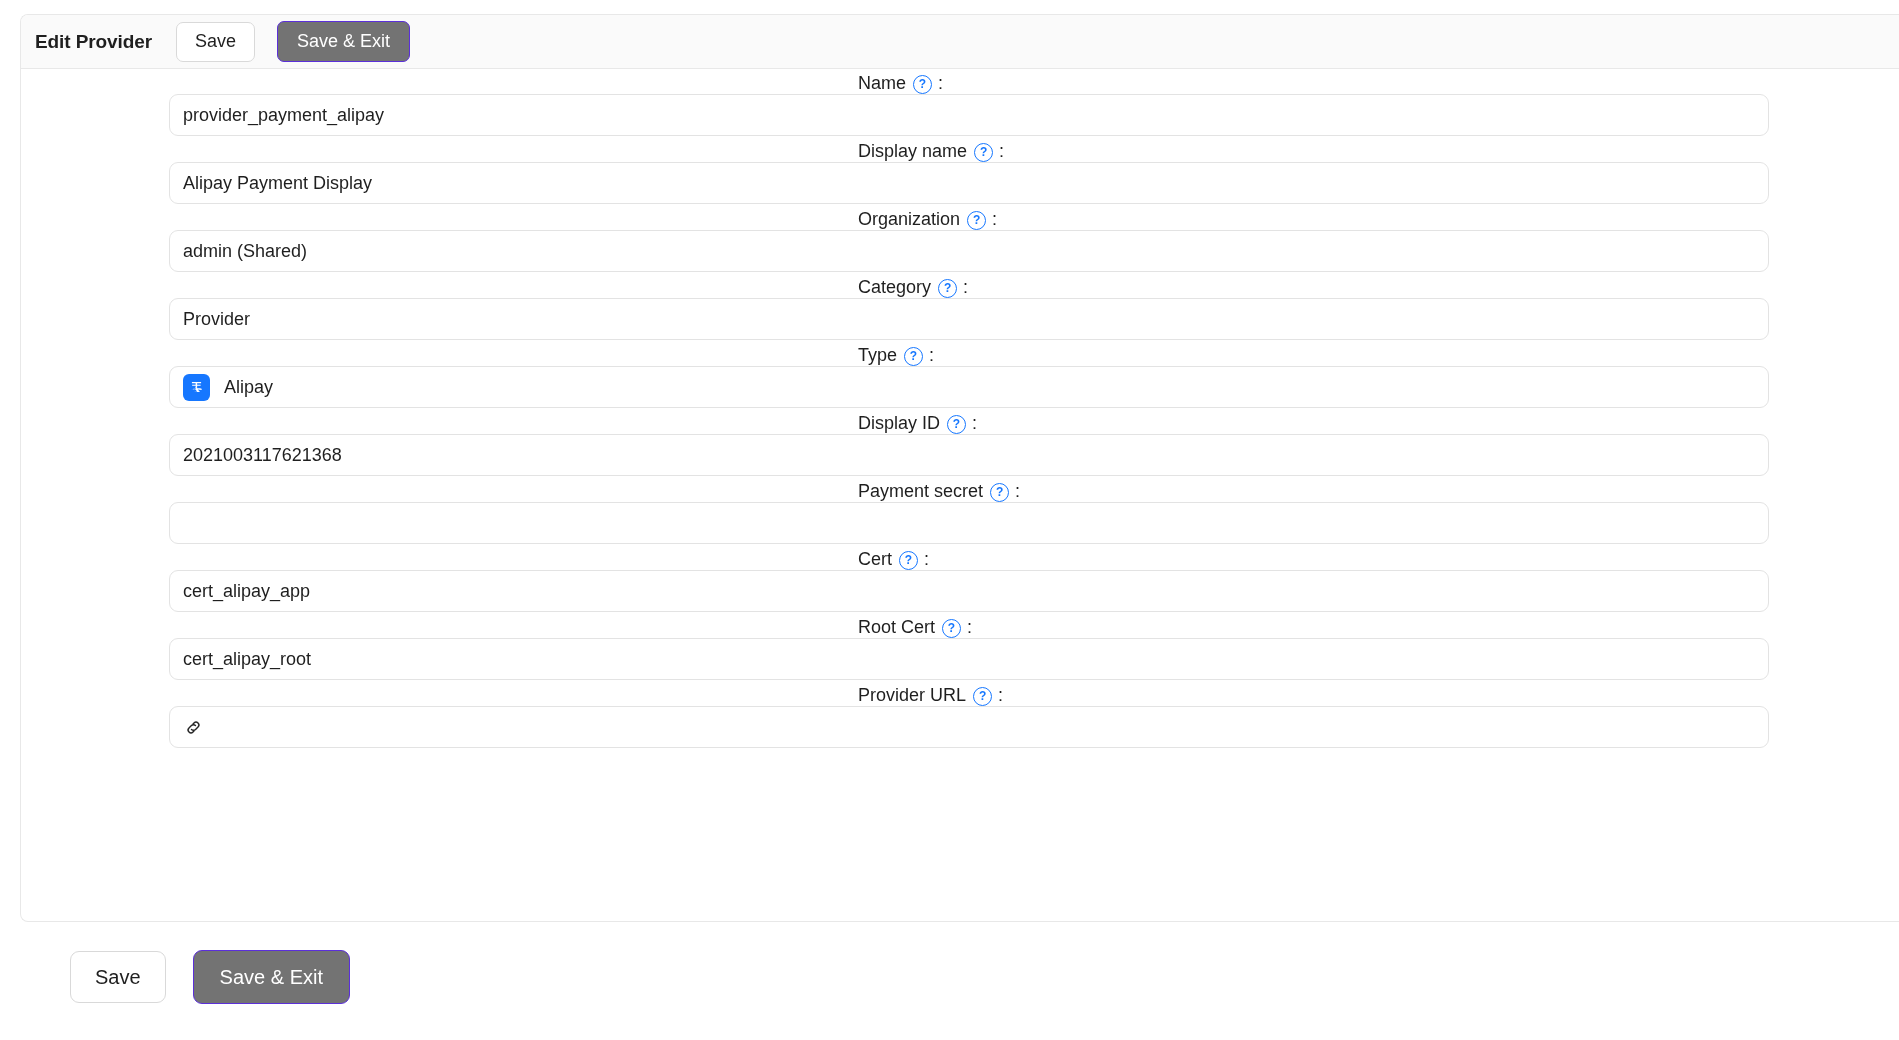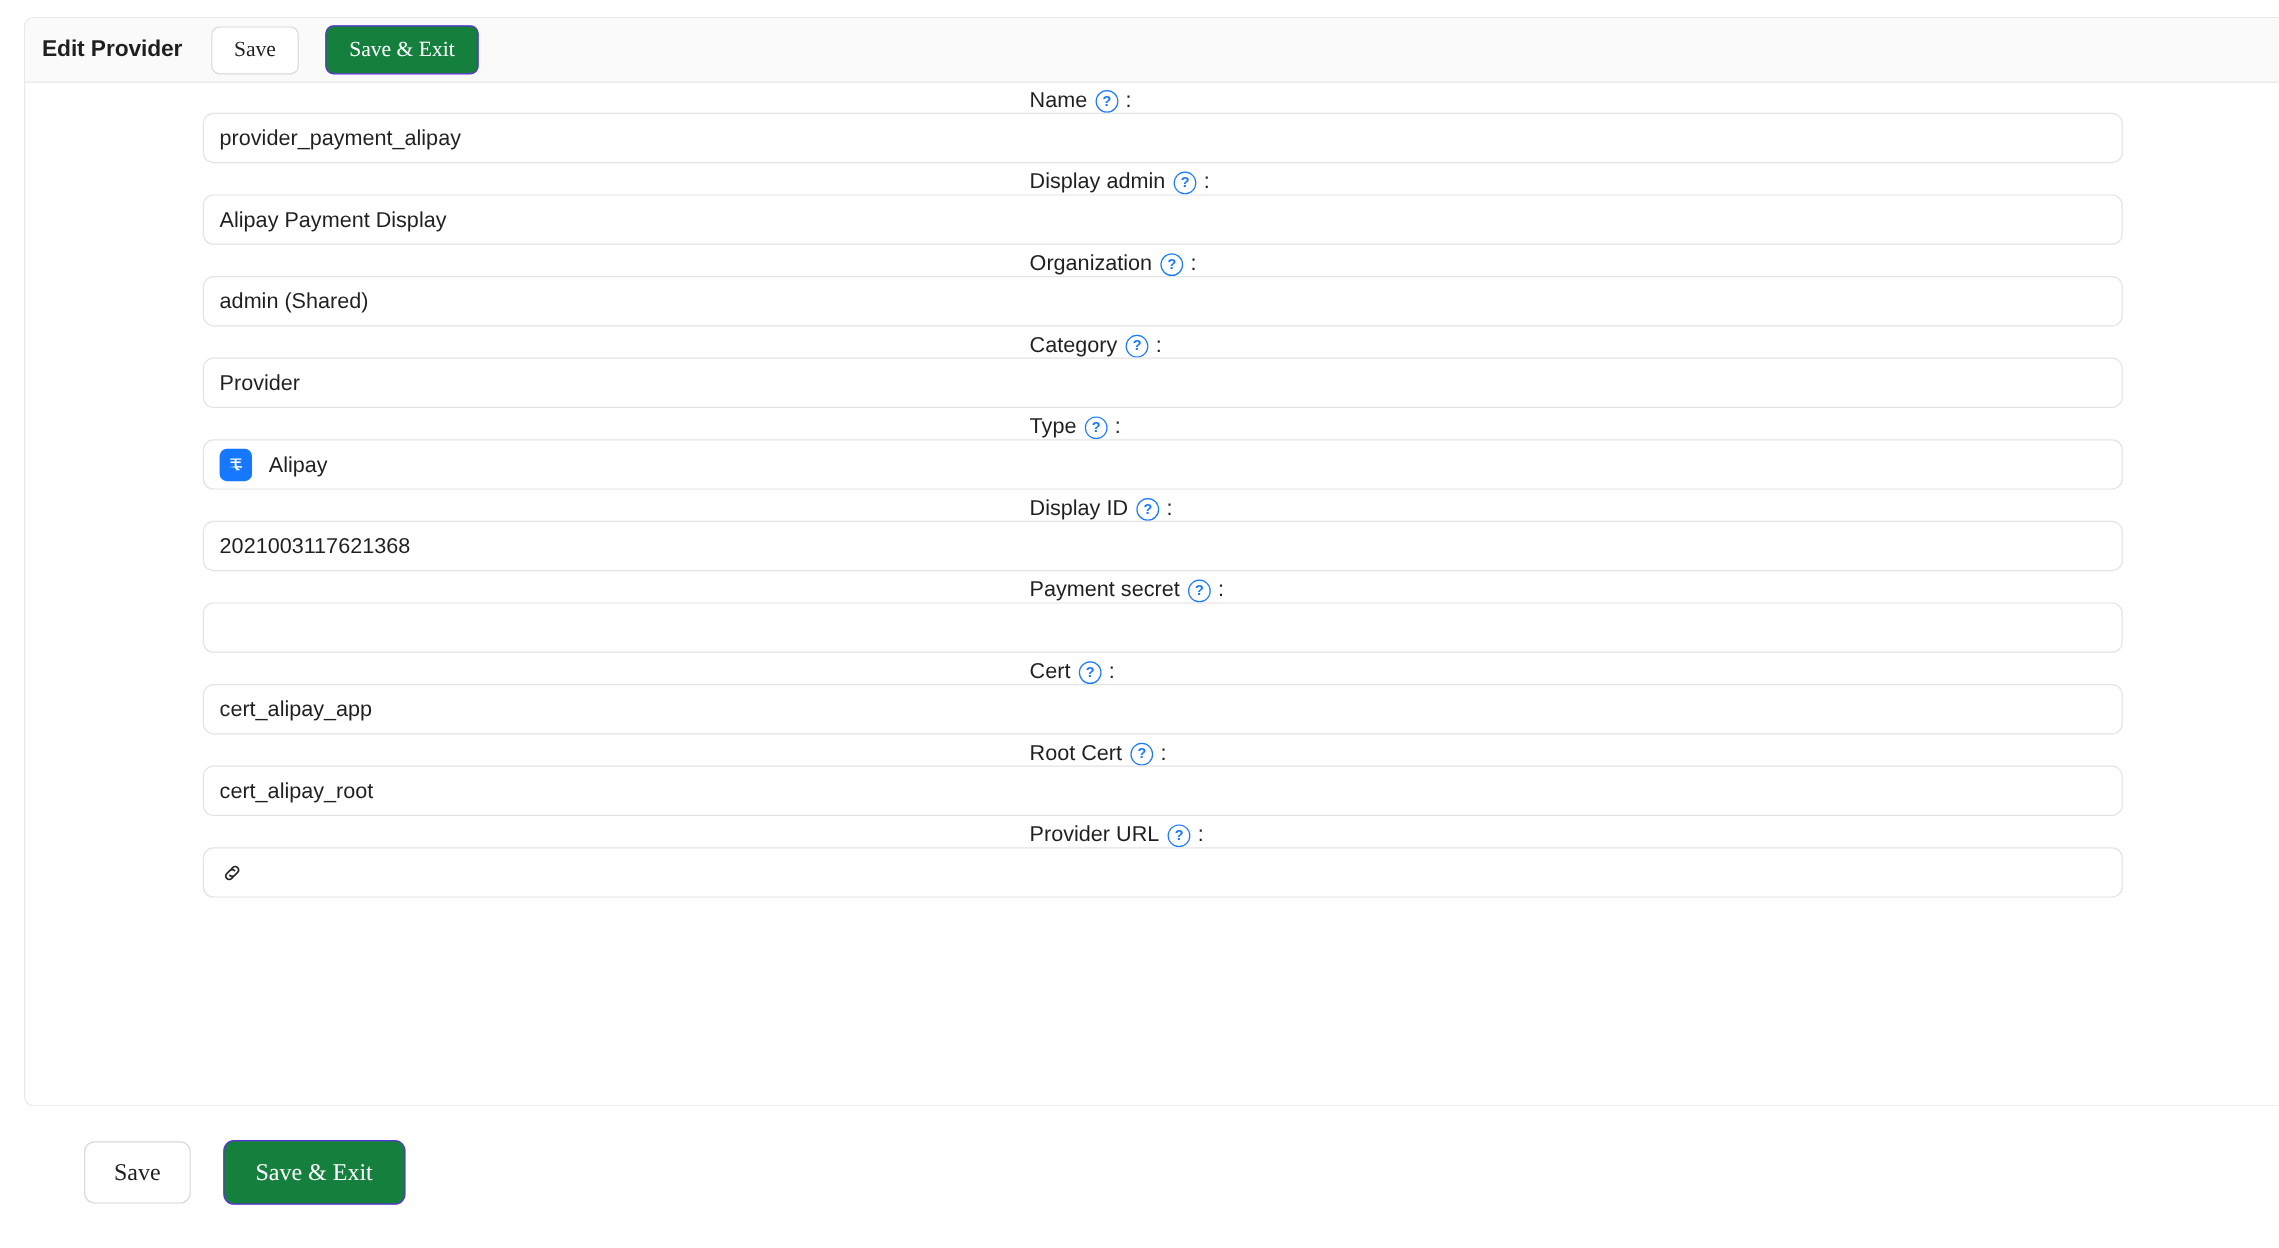--- a/index.html
+++ b/index.html
@@ -55,35 +55,35 @@
     margin-right: 24px;
     white-space: nowrap;
   }
   .btn {
     display: inline-flex;
     align-items: center;
     justify-content: center;
     box-sizing: border-box;
     cursor: pointer;
     white-space: nowrap;
-    font-family: Liberation Serif, serif;
+    font-family: Liberation Sans, sans-serif;
   }
   .btn-default {
     height: 40px;
     padding: 0 18px;
     background: #ffffff;
     border: 1px solid #d9d9d9;
     border-radius: 7px;
     color: #1f1f1f;
     font-size: 18px;
   }
   .btn-primary {
     height: 41px;
     padding: 0 19px;
-    background: #15803d;
+    background: #737373;
     border: 1px solid #5b2fd9;
     border-radius: 7px;
     color: #ffffff;
     font-size: 18px;
   }
   .head-gap { width: 22px; }
 
   
   .card-body {
     position: relative;
@@ -225,21 +225,21 @@
             <span class="colon">:</span>
           </div>
           <div class="field-wrap">
             <div class="control">
               <span class="value">provider_payment_alipay</span>
             </div>
           </div>
         </div>
         <div class="form-row">
           <div class="form-label">
-            <span class="label-text">Display admin</span>
+            <span class="label-text">Display name</span>
             <span class="help-icon">
               <span>?</span>
             </span>
             <span class="colon">:</span>
           </div>
           <div class="field-wrap">
             <div class="control">
               <span class="value">Alipay Payment Display</span>
             </div>
           </div>

